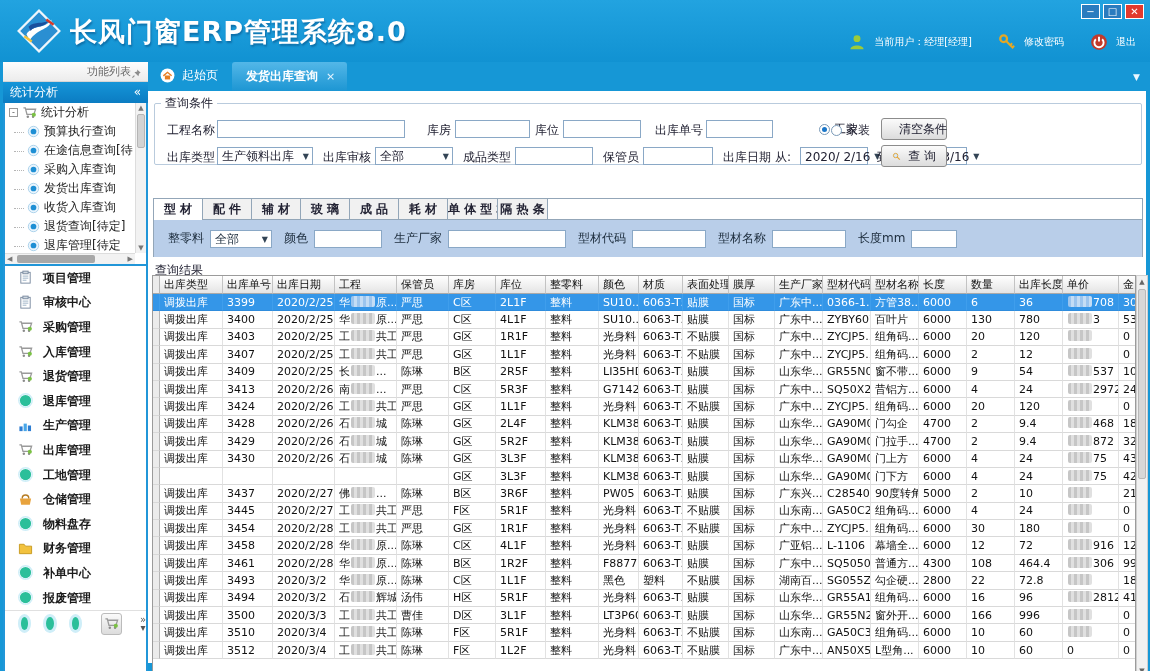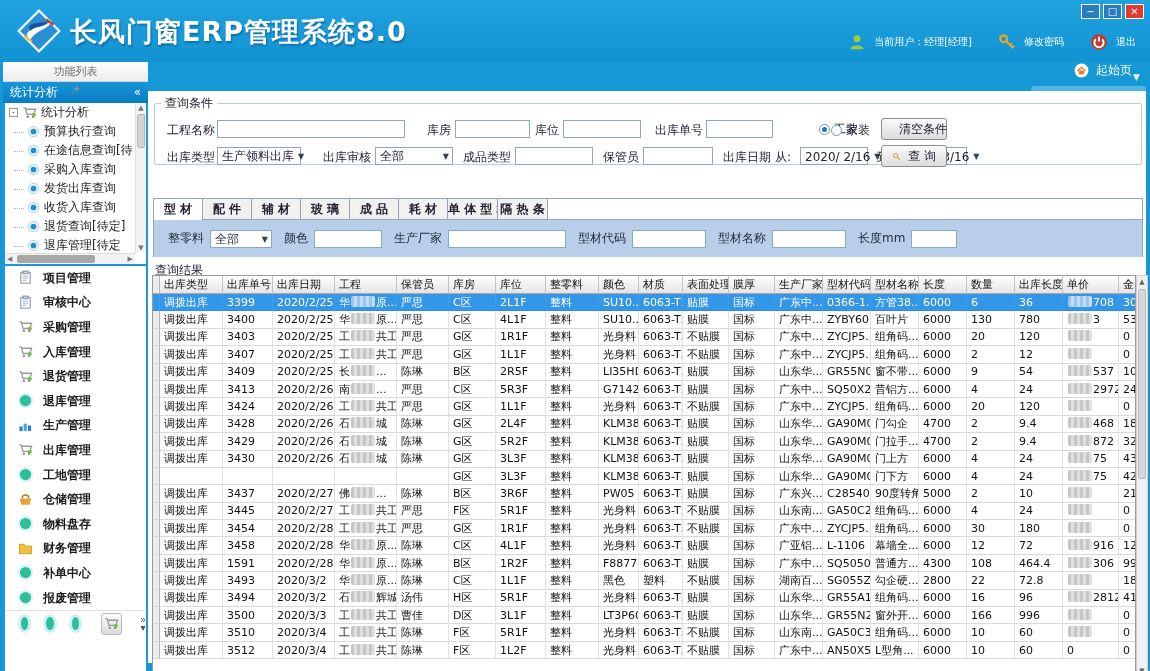--- a/index.html
+++ b/index.html
@@ -18,21 +18,21 @@
   .win-btn.close { background:#e23a2e; font-weight:bold; }
   .userbar { position:absolute; right:14px; top:33px; display:flex; align-items:center; gap:8px;
     color:#fff; font-size:10px; }
   .userbar .gap { width:10px; }
   .ic16 { width:16px; height:16px; display:inline-block; vertical-align:middle; }
   .ic18 { width:18px; height:18px; display:inline-block; vertical-align:middle; }
 
   
   .sidebar { position:absolute; left:3px; top:62px; width:145px; height:606px; background:#fff; }
   .panel-title { height:20px; background:linear-gradient(#fdfdfd,#ececec); border-bottom:1px solid #d5d5d5;
-    color:#6a6a6a; font-size:11px; line-height:20px; padding:0 6px; display:flex; justify-content:flex-start; align-items:center;flex-direction:column; }
+    color:#6a6a6a; font-size:11px; line-height:20px; padding:0 6px; display:flex; justify-content:flex-end; align-items:center; }
   .section-title { height:21px; background:linear-gradient(#1595d8,#0b7cc2); color:#fff; font-size:12px;
     line-height:21px; padding:0 7px; display:flex; justify-content:space-between; align-items:center; }
   .tree-box { position:relative; height:163px; border:2px solid #2196d8; border-top:none; background:#fff; overflow:hidden; }
   .tree-rows { position:absolute; left:0; top:0; right:11px; bottom:11px; overflow:hidden; }
   .tree-row { height:19px; display:flex; align-items:center; gap:4px; font-size:12px; color:#222;
     white-space:nowrap; padding-left:4px; }
   .tree-row.child { padding-left:22px; position:relative; }
   .tree-row.child::before { content:""; position:absolute; left:9px; top:50%; width:10px; border-top:1px dotted #b5b5b5; }
   .expander { width:9px; height:9px; border:1px solid #999; font-size:8px; line-height:7px; text-align:center; color:#555; background:#fff; }
   .vscroll { position:absolute; right:0; top:0; bottom:11px; width:11px; background:#f2f2f2; border-left:1px solid #ddd; }
@@ -47,21 +47,21 @@
     font-weight:bold; color:#1b1b1b; cursor:default; }
   .menu-item .mi-icon { width:16px; height:16px; flex:0 0 16px; }
   .menu-footer { height:26px; border-top:1px solid #e0e0e0; display:flex; align-items:center; gap:18px; padding-left:16px; }
   .dot-ic { width:13px; height:13px; border-radius:50%; background:#2bbf9a; box-shadow:0 0 0 3px #cfeef8; }
   .cart-btn { width:34px; height:22px; border:1px solid #bbb; border-radius:3px; background:linear-gradient(#fafafa,#dcdcdc);
     display:flex; align-items:center; justify-content:center; margin-left:4px; }
   .more { font-size:10px; color:#555; line-height:8px; text-align:center; }
 
   
   .content { position:absolute; left:148px; top:62px; width:998px; height:606px; }
-  .tabstrip { position:absolute; left:0; top:0; right:0; height:29px; background:#1697d6; display:flex; align-items:flex-end;flex-direction:column; }
+  .tabstrip { position:absolute; left:0; top:0; right:0; height:29px; background:#1697d6; display:flex; align-items:flex-end; }
   .tab-home { display:flex; align-items:center; gap:6px; color:#fff; font-size:12px; padding:0 14px 7px 12px; }
   .tab-active { display:flex; align-items:center; gap:8px; color:#fff; font-size:12px; font-weight:bold;
     background:linear-gradient(#53b7e8,#1d96d3); border-radius:3px 3px 0 0; padding:6px 12px 7px 14px; height:29px; }
   .tab-close { font-size:11px; font-weight:normal; color:#eaf6ff; }
   .tab-drop { position:absolute; right:6px; top:10px; color:#eaf6ff; font-size:9px; }
   .workspace { position:absolute; left:0; top:29px; right:0; height:572px; background:#fff; }
 
   fieldset.query { position:absolute; left:6px; top:4px; width:988px; height:70px; border:1px solid #b9cbdd; border-radius:2px; }
   fieldset.query legend { font-size:12px; color:#223; margin-left:6px; padding:0 4px; }
   .q-item { position:absolute; font-size:12px; color:#223; white-space:nowrap; }
@@ -410,21 +410,21 @@
           </span>
         <span class="btn q-item" style="left:726px;top:6px;width:66px;">
           <svg viewBox="0 0 20 14" width="17" height="12">
               <rect x="1" y="1" width="18" height="12" rx="2" fill="#fff" stroke="#3a9a3a"></rect>
               <rect x="3.5" y="4" width="13" height="6" fill="#4caf50"></rect>
             </svg>
           <span>清空条件</span>
         </span>
 
         <span class="q-item" style="left:12px;top:37px;">出库类型</span>
-        <span class="ddl q-item" style="left:62px;top:35px;width:84px;">
+        <span class="ddl q-item" style="left:62px;top:35px;width:96px;">
             <span>生产领料出库</span>
             <span class="caret">▼</span>
           </span>
         <span class="q-item" style="left:168px;top:37px;">出库审核</span>
         <span class="ddl q-item" style="left:220px;top:35px;width:78px;">
             <span>全部</span>
             <span class="caret">▼</span>
           </span>
         <span class="q-item" style="left:308px;top:37px;">成品类型</span>
         <input class="tbx q-item" style="left: 360px; top: 35px; width: 78px;">
@@ -875,21 +875,21 @@
                 <td>幕墙全...</td>
                 <td>6000</td>
                 <td>12</td>
                 <td>72</td>
                 <td><span class="censor"></span>916</td>
                 <td>123</td>
               </tr>
               <tr>
                 <td class="gutter"></td>
                 <td>调拨出库</td>
-                <td>1591</td>
+                <td>3461</td>
                 <td>2020/2/28</td>
                 <td>华<span class="censor"></span>原...</td>
                 <td>陈琳</td>
                 <td>B区</td>
                 <td>1R2F</td>
                 <td>整料</td>
                 <td>F8877FT</td>
                 <td>6063-T5</td>
                 <td>贴膜</td>
                 <td>国标</td>

